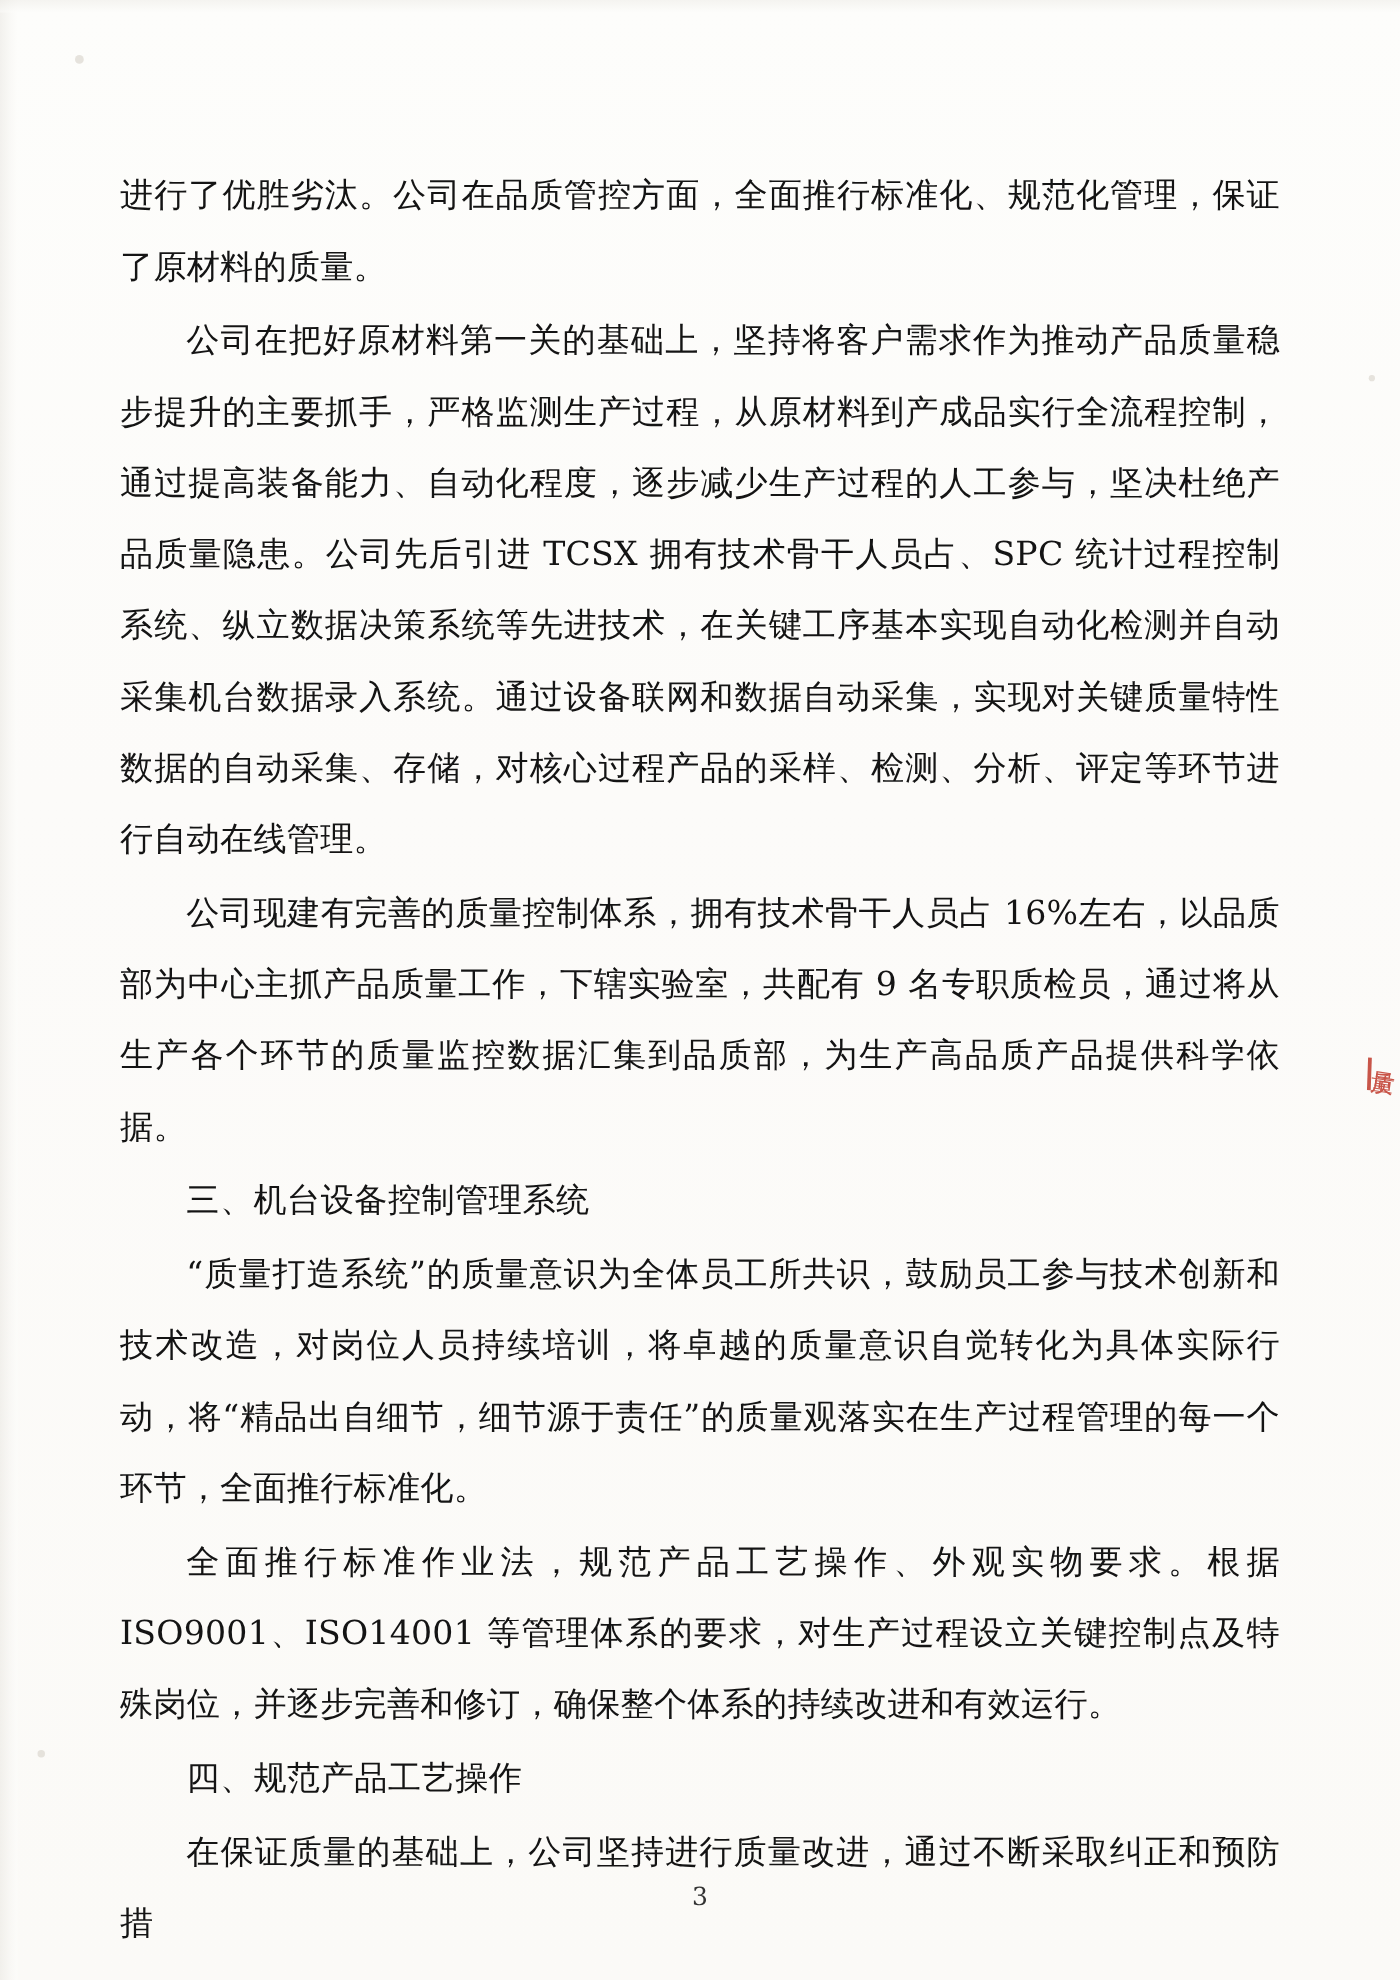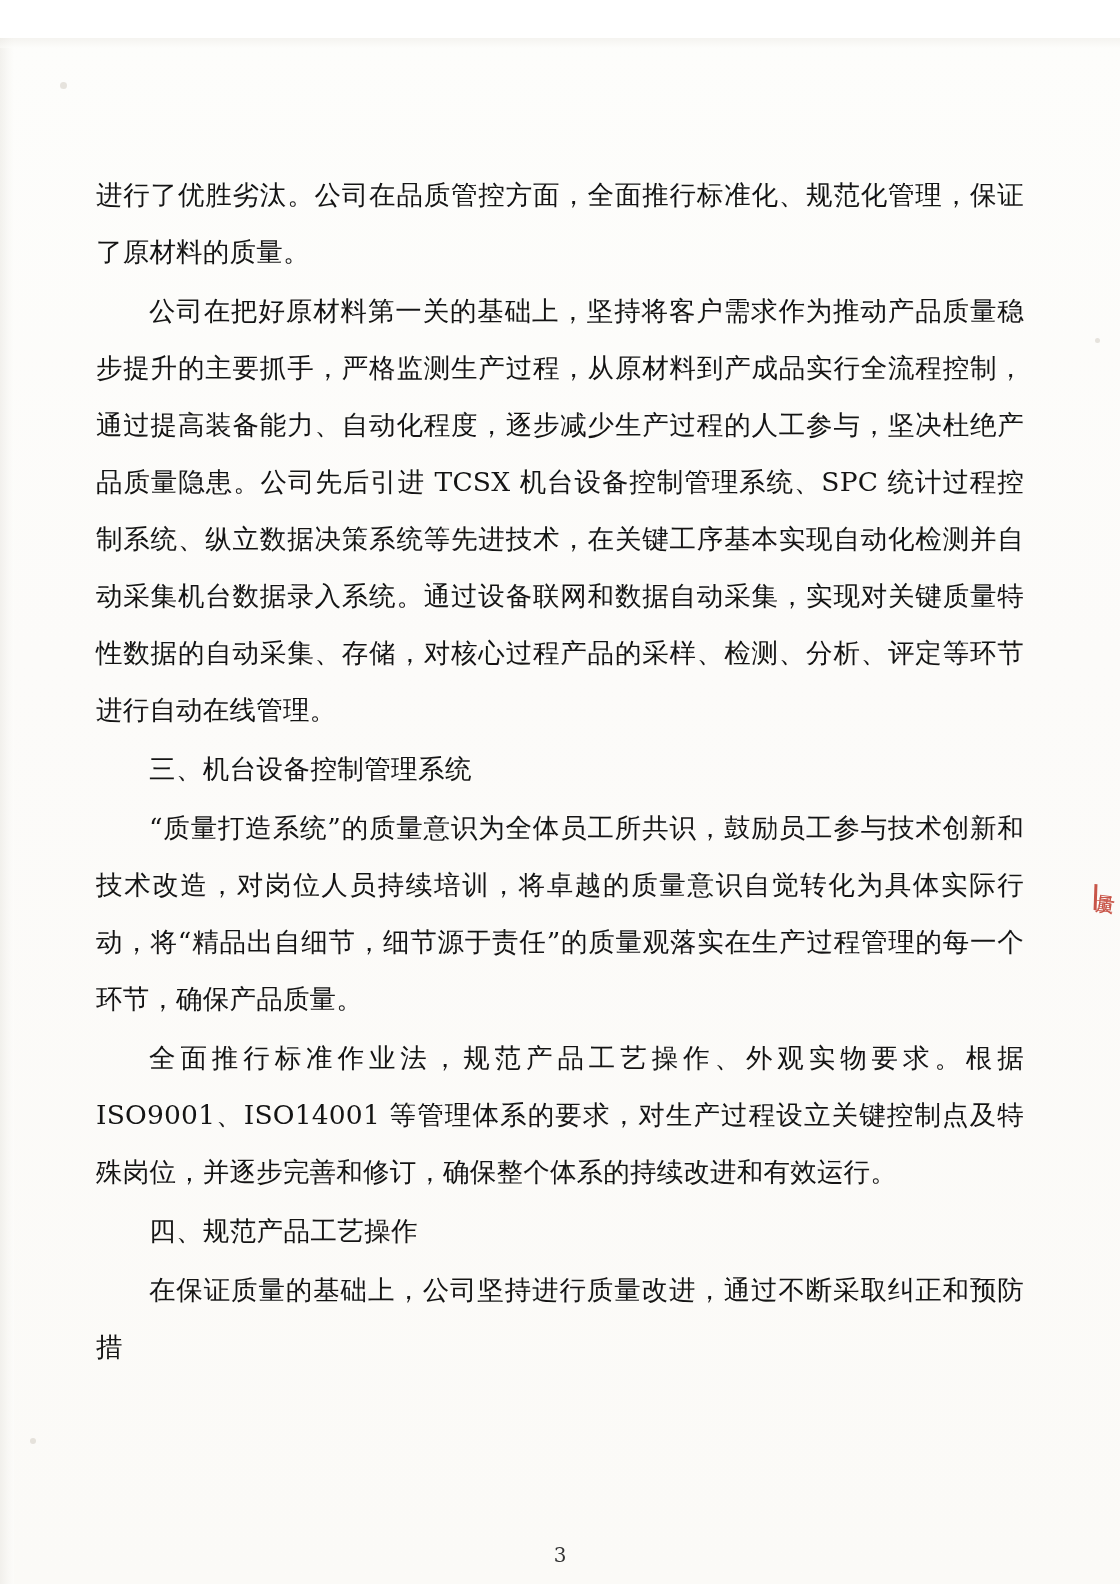--- a/index.html
+++ b/index.html
@@ -13,21 +13,20 @@
     font-family: "DejaVu Serif", "Liberation Serif", serif;
     color: #111111;
     position: relative;
     overflow: hidden;
   }
   
   .page {
     position: absolute;
     inset: 0;
     background: linear-gradient(180deg, #fdfdfb 0%, #fcfbf9 40%, #fbfaf7 100%);
-    margin-top: 38px;
   }
   .paper-edge-left {
     position: absolute;
     left: 0; top: 0; bottom: 0;
     width: 14px;
     background: linear-gradient(90deg, #e9e7e2 0%, #f7f6f3 60%, #fdfdfb 100%);
     opacity: .55;
   }
   .paper-edge-top {
     position: absolute;
@@ -107,23 +106,24 @@
 <div class="page">
   <div class="paper-edge-left"></div>
   <div class="paper-edge-top"></div>
 
   <div class="speck" style="left:60px; top:44px; width:7px; height:7px;"></div>
   <div class="speck" style="left:1095px; top:300px; width:5px; height:5px;"></div>
   <div class="speck" style="left:30px; top:1400px; width:6px; height:6px;"></div>
 
   <div class="content">
     <p class="body">进行了优胜劣汰。公司在品质管控方面，全面推行标准化、规范化管理，保证了原材料的质量。</p>
-    <p class="indent">公司在把好原材料第一关的基础上，坚持将客户需求作为推动产品质量稳步提升的主要抓手，严格监测生产过程，从原材料到产成品实行全流程控制，通过提高装备能力、自动化程度，逐步减少生产过程的人工参与，坚决杜绝产品质量隐患。公司先后引进 TCSX 机台设备控制管理系统、SPC 统计过程控制系统、纵立数据决策系统等先进技术，在关键工序基本实现自动化检测并自动采集机台数据录入系统。通过设备联网和数据自动采集，实现对关键质量特性数据的自动采集、存储，对核心过程产品的采样、检测、分析、评定等环节进行自动在线管理。</p>
+    <p class="indent">公司在把好原材料第一关的基础上，坚持将客户需求作为推动产品质量稳步提升的主要抓手，严格监测生产过程，从原材料到产成品实行全流程控制，通过提高装备能力、自动化程度，逐步减少生产过程的人工参与，坚决杜绝产品质量隐患。公司先后引进 TCSX 拥有技术骨干人员占、SPC 统计过程控制系统、纵立数据决策系统等先进技术，在关键工序基本实现自动化检测并自动采集机台数据录入系统。通过设备联网和数据自动采集，实现对关键质量特性数据的自动采集、存储，对核心过程产品的采样、检测、分析、评定等环节进行自动在线管理。</p>
+    <p class="indent">公司现建有完善的质量控制体系，拥有技术骨干人员占 16%左右，以品质部为中心主抓产品质量工作，下辖实验室，共配有 9 名专职质检员，通过将从生产各个环节的质量监控数据汇集到品质部，为生产高品质产品提供科学依据。</p>
     <p class="heading">三、机台设备控制管理系统</p>
-    <p class="indent">“质量打造系统”的质量意识为全体员工所共识，鼓励员工参与技术创新和技术改造，对岗位人员持续培训，将卓越的质量意识自觉转化为具体实际行动，将“精品出自细节，细节源于责任”的质量观落实在生产过程管理的每一个环节，确保产品质量。</p>
+    <p class="indent">“质量打造系统”的质量意识为全体员工所共识，鼓励员工参与技术创新和技术改造，对岗位人员持续培训，将卓越的质量意识自觉转化为具体实际行动，将“精品出自细节，细节源于责任”的质量观落实在生产过程管理的每一个环节，全面推行标准化。</p>
     <p class="indent">全面推行标准作业法，规范产品工艺操作、外观实物要求。根据 ISO9001、ISO14001 等管理体系的要求，对生产过程设立关键控制点及特殊岗位，并逐步完善和修订，确保整个体系的持续改进和有效运行。</p>
     <p class="heading">四、规范产品工艺操作</p>
     <p class="indent">在保证质量的基础上，公司坚持进行质量改进，通过不断采取纠正和预防措</p>
   </div>
 
   <div class="margin-mark">
     <span>质量</span>
     <span class="tick"></span>
   </div>
 

